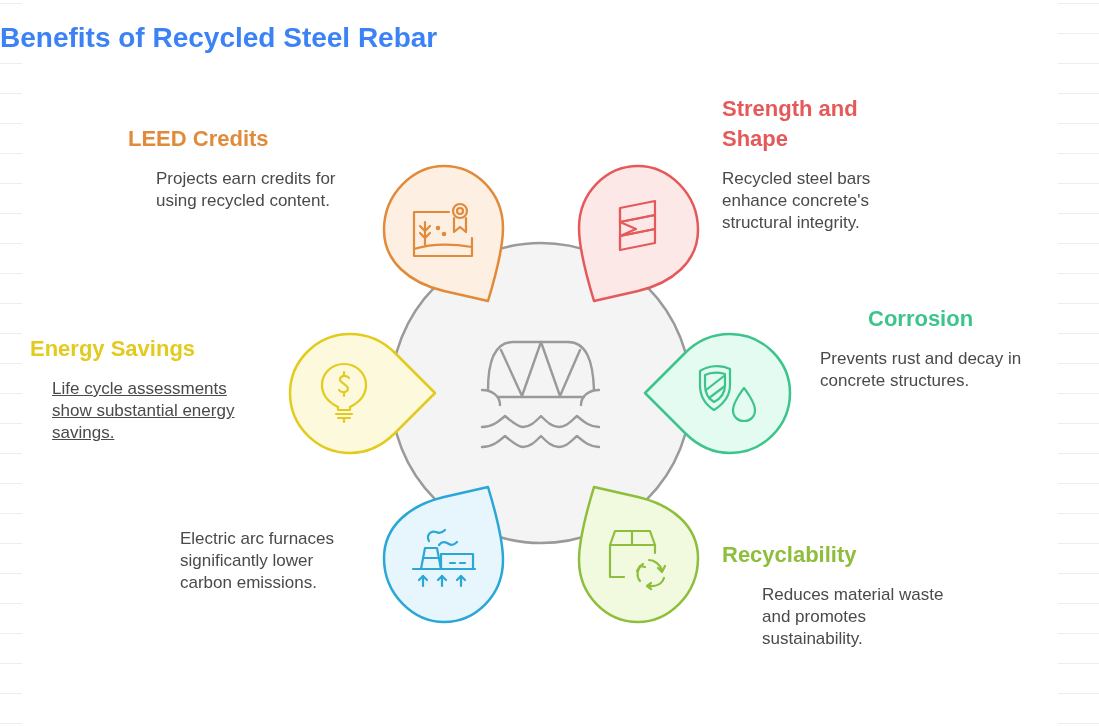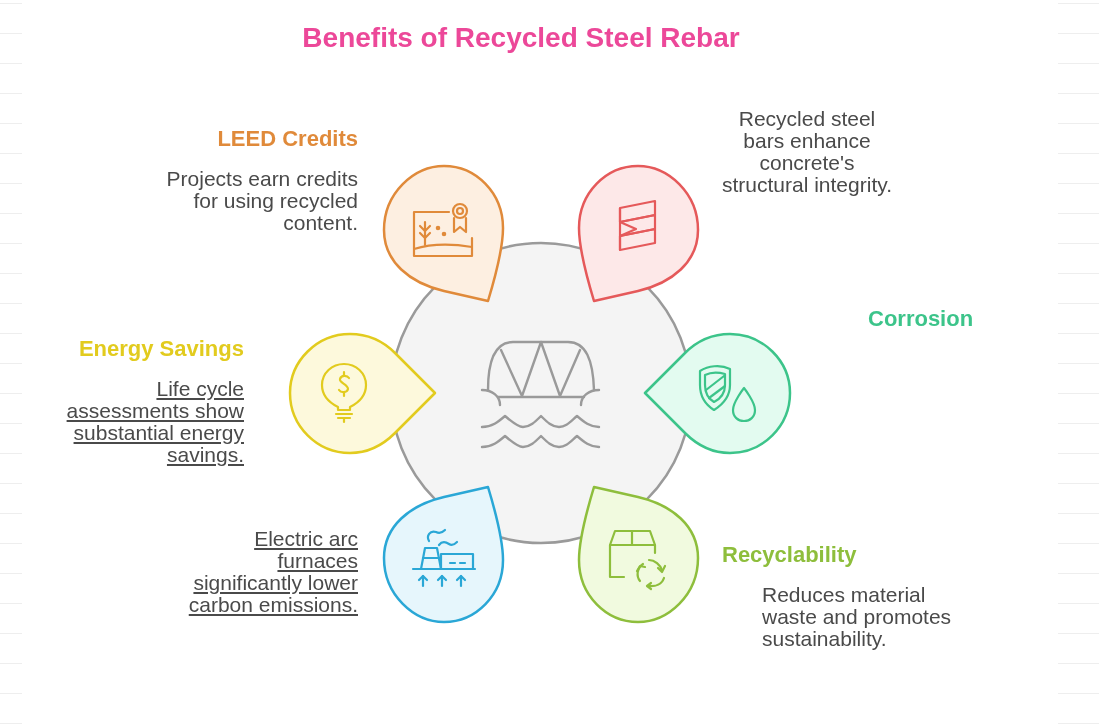--- a/index.html
+++ b/index.html
@@ -21,46 +21,45 @@
       height: 727px;
       background-image: repeating-linear-gradient(to bottom, transparent 0px, transparent 3px, #eeeeee 3px, #eeeeee 4px, transparent 4px, transparent 30px);
     }
     .edge-left { left: 0; }
     .edge-right { right: 0; width: 41px; }
     .title {
       position: absolute;
       left: 0;
       width: 1042px;
       top: 22px;
-      text-align: center;
       font-size: 28px;
       font-weight: bold;
-      color: #ec4899;
+      color: #3b82f6;
     }
     .diagram {
       position: absolute;
       left: 0;
       top: 0;
       width: 1099px;
       height: 727px;
     }
     .label-block {
       position: absolute;
       width: 230px;
     }
-    .label-block.left { text-align: right; }
+    .label-block.left { text-align: left; }
     .label-block.right { text-align: left; }
     .label-title {
       font-size: 22px;
       font-weight: bold;
       line-height: 30px;
       margin: 0;
     }
     .label-desc {
-      font-size: 21px;
+      font-size: 17px;
       line-height: 22px;
       color: #4a4a4a;
       margin-top: 14px;
     }
   </style>
 </head>
 <body>
 
 <div class="edge-lines edge-left"></div>
 <div class="edge-lines edge-right"></div>
@@ -174,34 +173,39 @@
     </g>
   </g>
 </svg>
 
 <div class="label-block left" style="left:128px; top:124px;">
   <div class="label-title" style="color:#E08A3A;">LEED Credits</div>
   <div class="label-desc" style="margin-left:28px;">Projects earn credits for using recycled content.</div>
 </div>
 
 <div class="label-block right" style="left:722px; top:94px; width:200px;">
-  <div class="label-desc" style="width:170px;text-align:center;">Recycled steel bars enhance concrete's structural integrity.</div>
+  <div class="label-title" style="color:#E5595A;">
+    <div>Strength and</div>
+    <div>Shape</div>
+  </div>
+  <div class="label-desc" style="width:170px;">Recycled steel bars enhance concrete's structural integrity.</div>
 </div>
 
 <div class="label-block right" style="left:820px; top:304px; width:220px;">
   <div class="label-title" style="color:#3CC48A;margin-left:48px;">
     <div>Corrosion</div>
   </div>
-</div>
-
-<div class="label-block left" style="left:14px; top:334px;">
+  <div class="label-desc" style="width:210px;">Prevents rust and decay in concrete structures.</div>
+</div>
+
+<div class="label-block left" style="left:30px; top:334px;">
   <div class="label-title" style="color:#E2CB1E;">Energy Savings</div>
   <div class="label-desc" style="margin-left:22px;text-decoration:underline;">Life cycle assessments show substantial energy savings.</div>
 </div>
 
 <div class="label-block left" style="left:128px; top:514px;">
-  <div class="label-desc" style="margin-left:52px;text-decoration:underline;">Electric arc furnaces significantly lower carbon emissions.</div>
+  <div class="label-desc" style="margin-left:52px;">Electric arc furnaces significantly lower carbon emissions.</div>
 </div>
 
 <div class="label-block right" style="left:722px; top:540px; width:220px;">
   <div class="label-title" style="color:#8EBE3C;">Recyclability</div>
   <div class="label-desc" style="width:205px;margin-left:40px;">Reduces material waste and promotes sustainability.</div>
 </div>
 
 </body></html>

